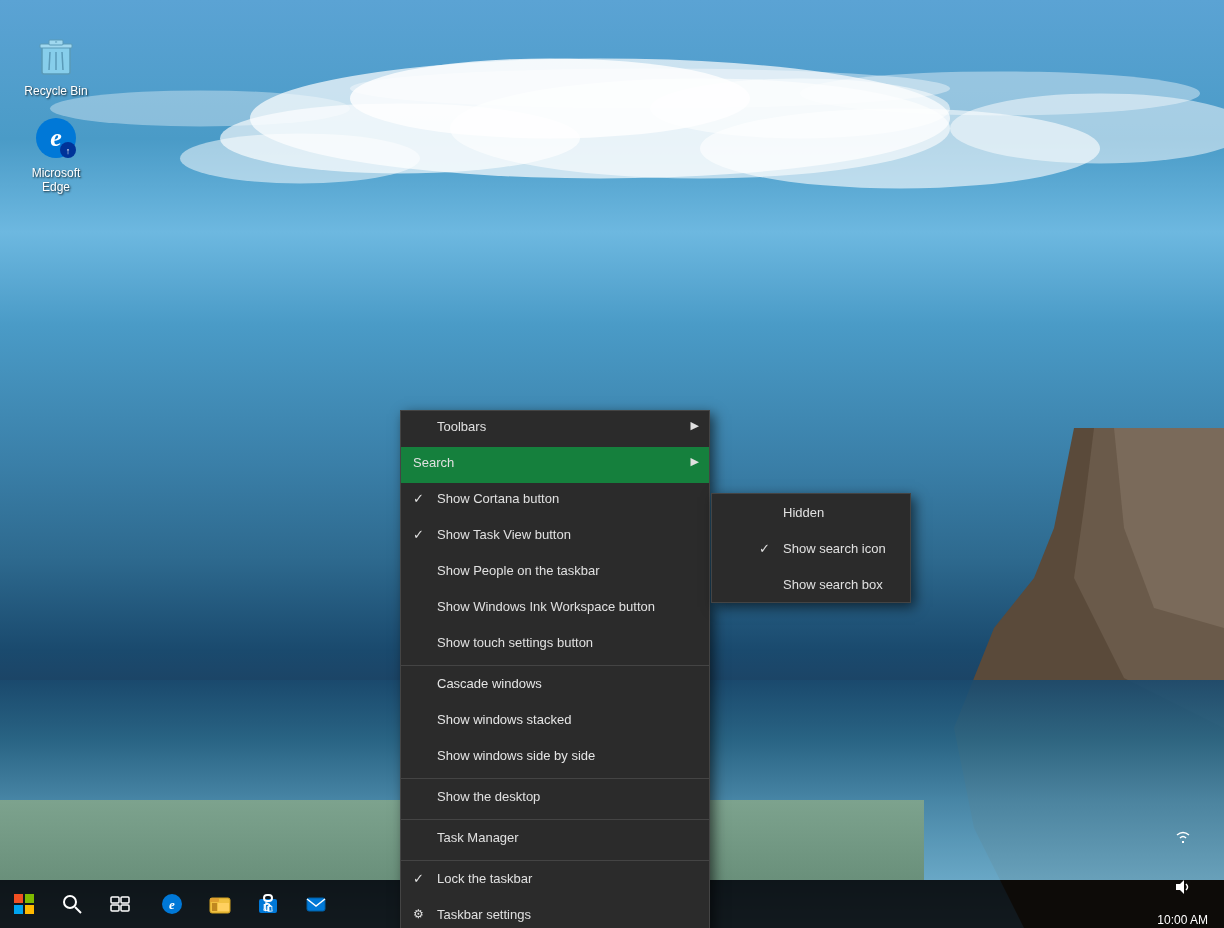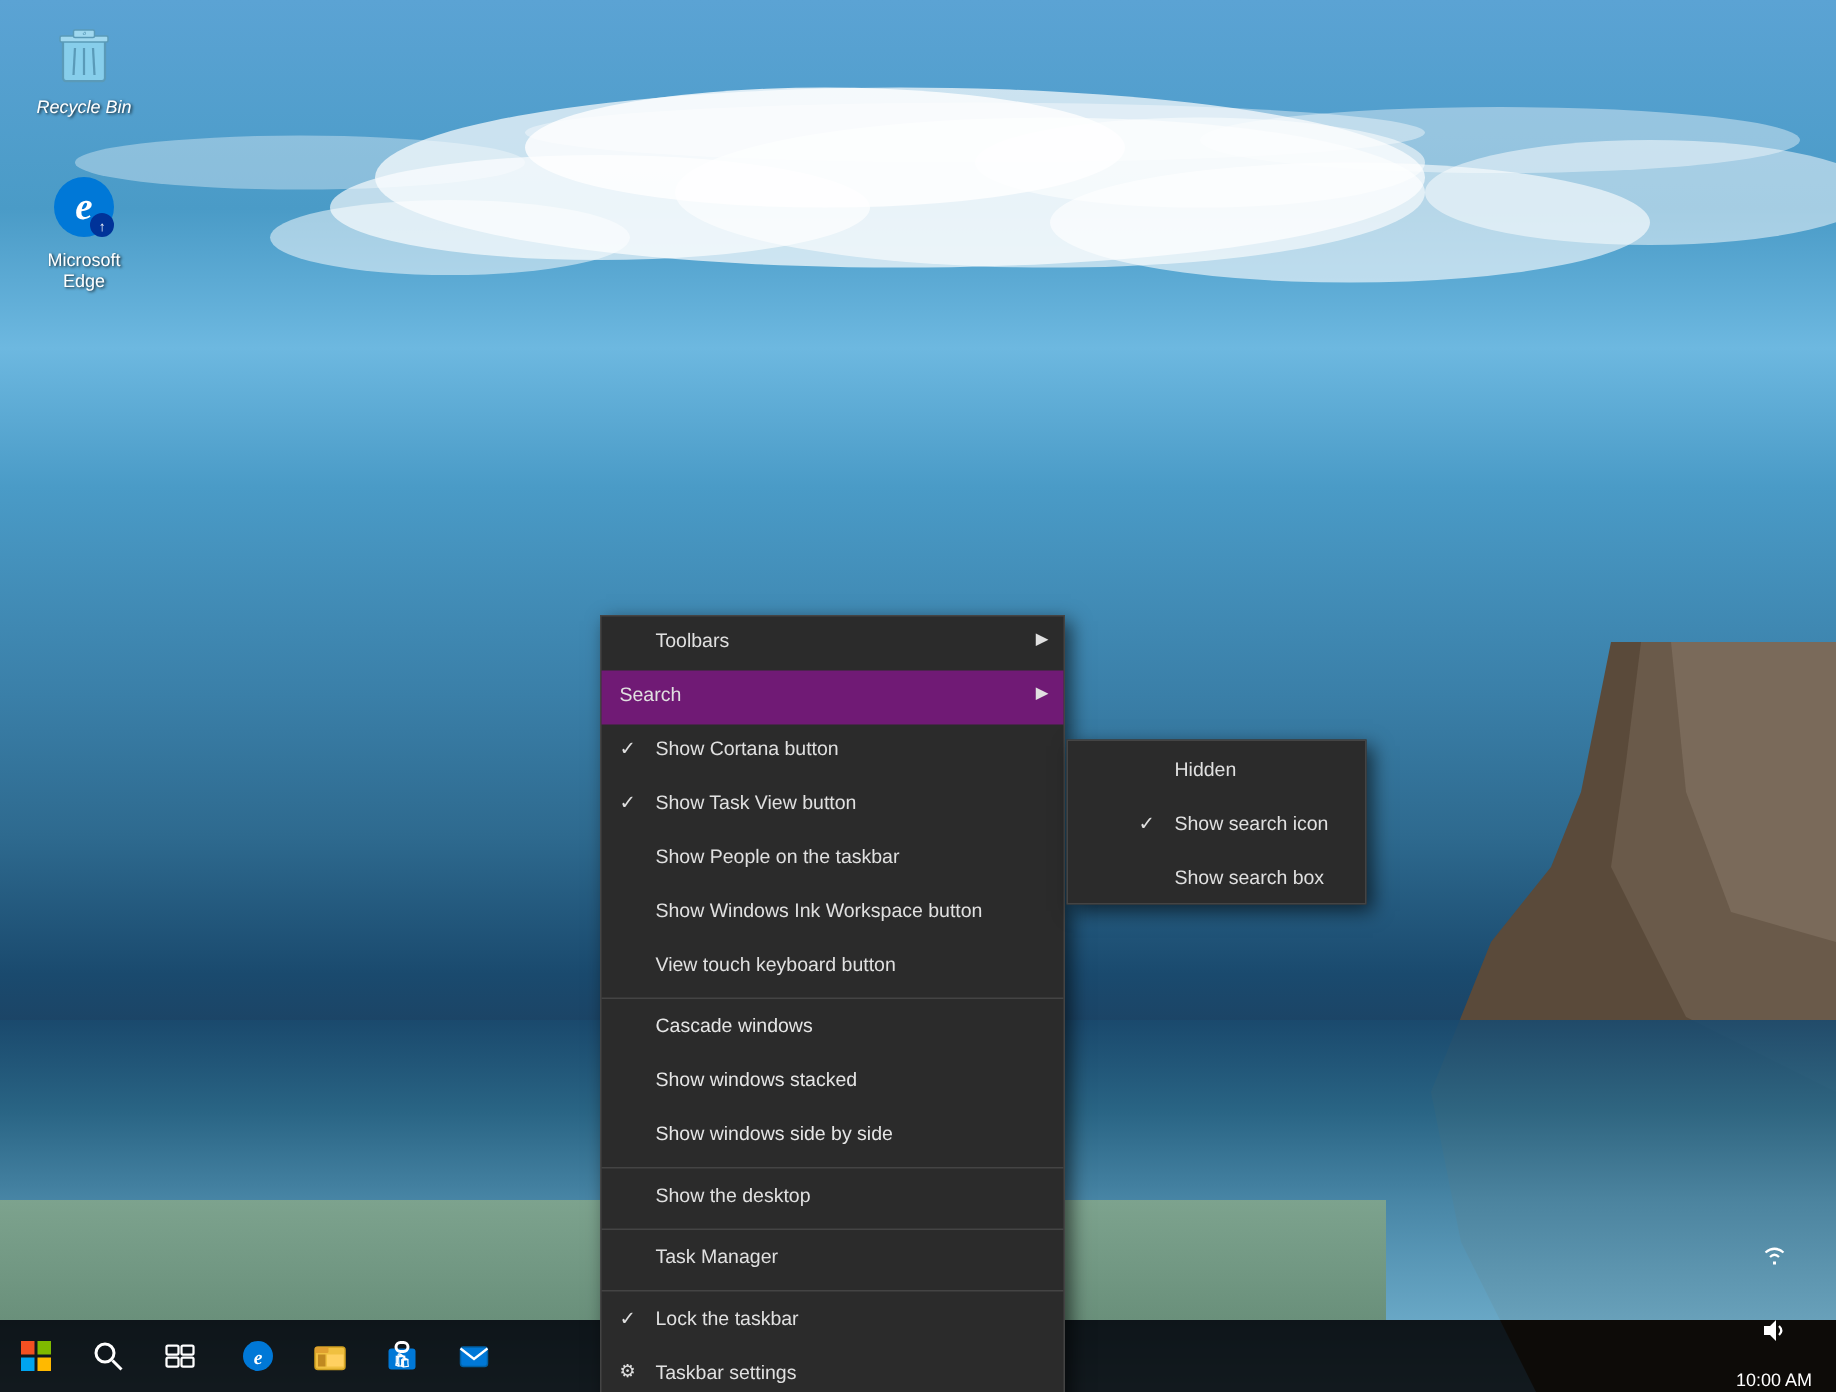--- a/index.html
+++ b/index.html
@@ -141,21 +141,21 @@
       font-size: 13px;
       cursor: pointer;
       position: relative;
       height: 36px;
     }
     .menu-item.disabled {
       color: #e5e5e5;
       cursor: default;
     }
     .menu-item.highlighted {
-      background: #701a75;
+      background: #15803d;
       padding-left: 12px;
     }
     .menu-item .checkmark {
       position: absolute;
       left: 12px;
       font-size: 13px;
       color: #e0e0e0;
     }
     .menu-item .submenu-arrow {
       position: absolute;
@@ -250,21 +250,21 @@
   <svg id="coast" viewBox="0 0 350 500" preserveAspectRatio="xMaxYMax slice">
     <polygon points="200,0 350,0 350,500 150,500 100,400 80,300 120,200 160,150 180,100" fill="#5a4a3a"></polygon>
     <polygon points="220,0 350,0 350,300 250,250 200,150 210,80" fill="#6a5a4a"></polygon>
     <polygon points="240,0 350,0 350,200 280,180 250,100 245,50" fill="#7a6a5a"></polygon>
   </svg>
 
   <div style="position:absolute;bottom:48px;left:0;right:0;height:200px;background:linear-gradient(180deg, #1a4a6e 0%, #2a6888 30%, #4a8aaa 60%, #6aaac8 100%);opacity:0.9;"></div>
 
   <div style="position:absolute;bottom:48px;left:0;right:300px;height:80px;background:linear-gradient(180deg, #8aaa88 0%, #7a9a78 50%, #6a8a68 100%);opacity:0.8;"></div>
 
-  <div class="desktop-icon" style="top:8px;left:16px;font-style:italic;">
+  <div class="desktop-icon" style="top:28px;left:16px;">
     <div class="icon-img">
       <svg width="44" height="44" viewBox="0 0 44 44">
         <rect x="8" y="12" width="28" height="28" rx="2" fill="#87ceeb" stroke="#5a9ab8" stroke-width="1.5"></rect>
         <rect x="6" y="10" width="32" height="4" rx="1" fill="#a0d8ef" stroke="#5a9ab8" stroke-width="1"></rect>
         <rect x="15" y="6" width="14" height="5" rx="1" fill="#a0d8ef" stroke="#5a9ab8" stroke-width="1"></rect>
         <line x1="16" y1="18" x2="15" y2="36" stroke="#5a9ab8" stroke-width="1.5"></line>
         <line x1="22" y1="18" x2="22" y2="36" stroke="#5a9ab8" stroke-width="1.5"></line>
         <line x1="28" y1="18" x2="29" y2="36" stroke="#5a9ab8" stroke-width="1.5"></line>
 
         <text x="22" y="9" text-anchor="middle" font-size="3" fill="#5a9ab8">♻</text>
@@ -324,21 +324,21 @@
 
     <div class="menu-item">
       <span>Show People on the taskbar</span>
     </div>
 
     <div class="menu-item">
       <span>Show Windows Ink Workspace button</span>
     </div>
 
     <div class="menu-item">
-      <span>View touch keyboard button</span>
+      <span>Show touch settings button</span>
     </div>
 
     <div class="menu-separator"></div>
 
     <div class="menu-item disabled">
       <span>Cascade windows</span>
     </div>
 
     <div class="menu-item disabled">
       <span>Show windows stacked</span>

